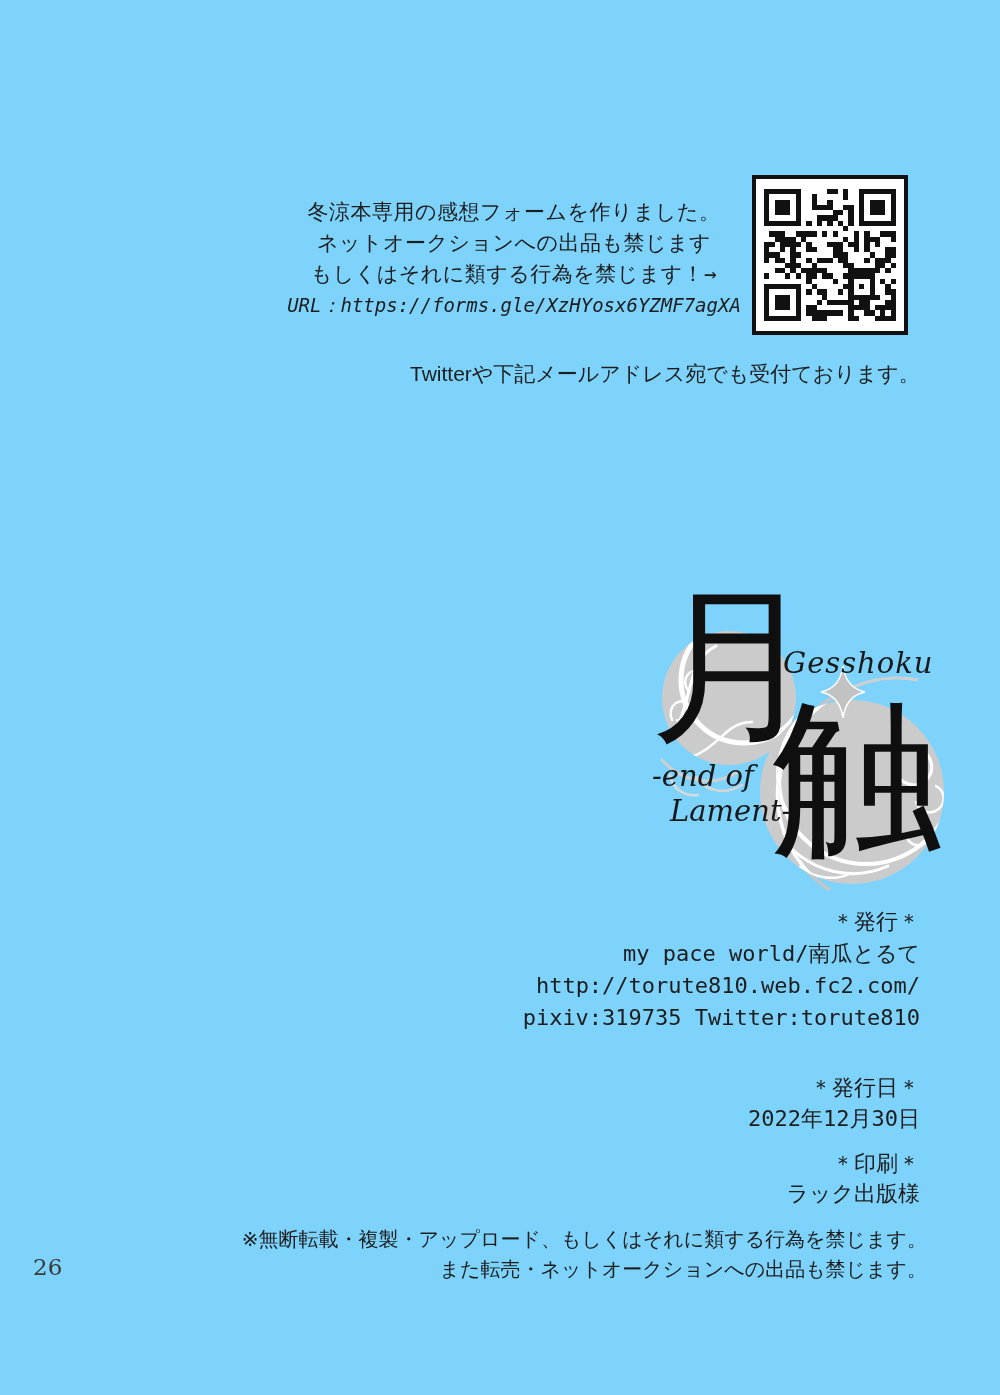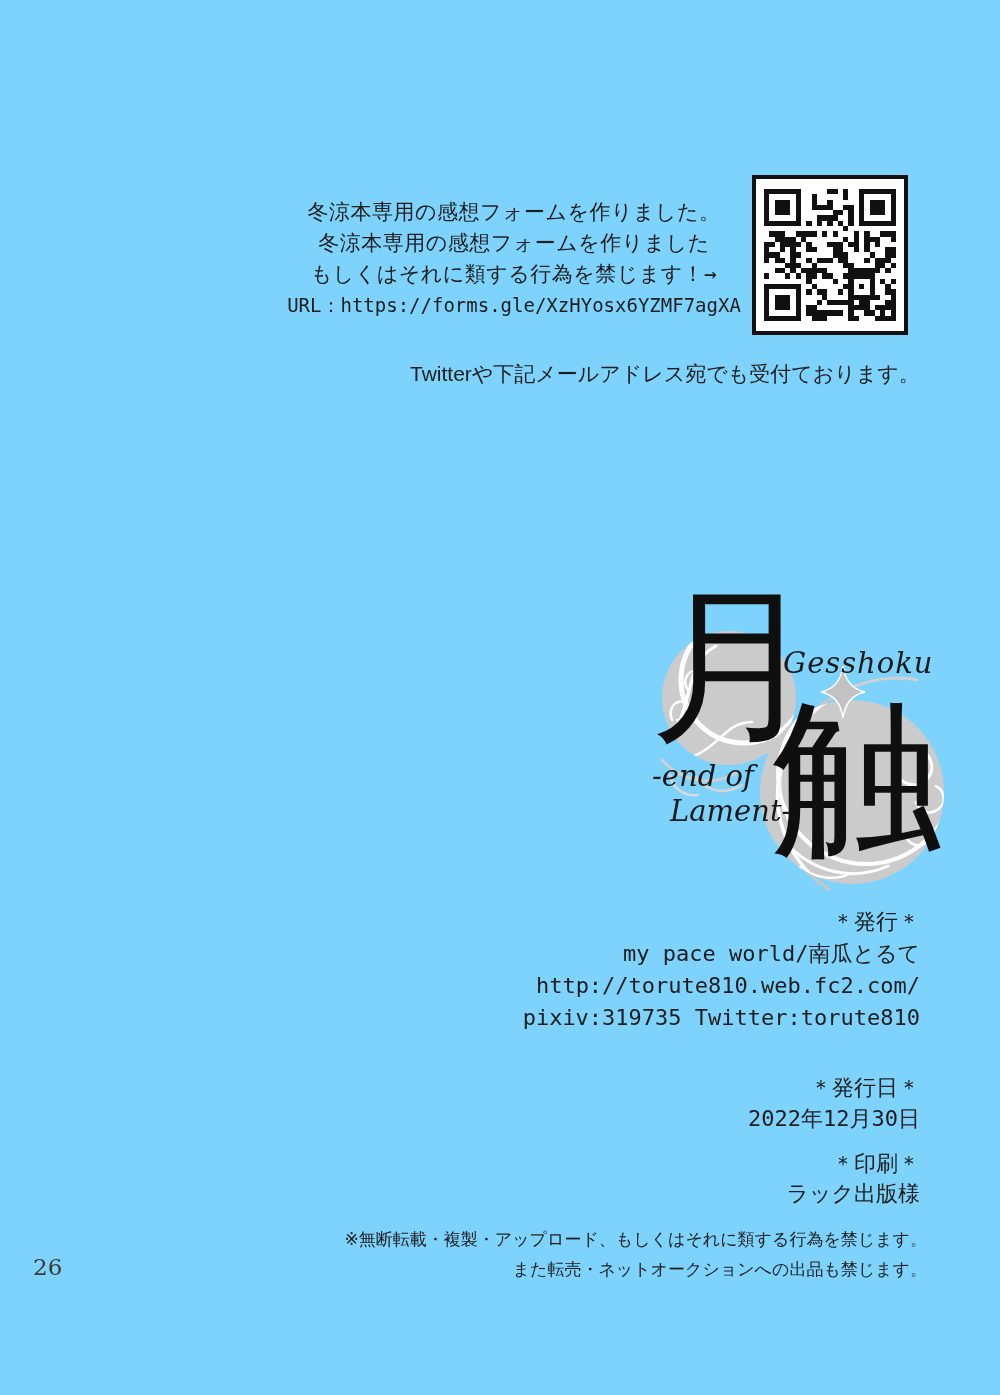--- a/index.html
+++ b/index.html
@@ -17,21 +17,21 @@
 
   
   .feedback-text {
     left: 281px; top: 197px; width: 466px;
     text-align: center;
     font-size: 21px; line-height: 31px;
     font-family: "DejaVu Sans Mono", "DejaVu Sans", sans-serif;
     letter-spacing: 0.5px;
     white-space: nowrap;
   }
-  .feedback-url { font-size: 19px; letter-spacing: 0; }
+  .feedback-url { font-size: 19px; letter-spacing: 0; font-style: italic; }
 
   .qr-frame {
     left: 752px; top: 175px; width: 156px; height: 160px;
     background: #ffffff;
     border: 4px solid #111111;
     box-sizing: border-box;
     display: flex; align-items: center; justify-content: center;
   }
   .qr-frame svg { width: 132px; height: 132px; }
 
@@ -68,39 +68,39 @@
     font-family: "DejaVu Sans Mono", "DejaVu Sans", sans-serif;
     white-space: nowrap;
   }
   .pub-issue { top: 906px;  font-size: 22px; line-height: 32px; }
   .pub-date  { top: 1072px; font-size: 22px; line-height: 31px; }
   .pub-print { top: 1149px; font-size: 22px; line-height: 30px; text-align: right; }
 
   
   .warning {
     right: 73px; top: 1224px; text-align: right;
-    font-size: 17px; line-height: 30px;
+    font-size: 20px; line-height: 30px;
     font-family: "DejaVu Sans Mono", "DejaVu Sans", sans-serif;
     white-space: nowrap;
   }
 
   .page-number {
     left: 33px; top: 1254px;
     font-family: "DejaVu Serif", "Liberation Serif", serif;
     font-size: 23px; color: #3a3a3a;
   }
 </style>
 </head>
 <body>
 
 <div class="page">
 
   <div class="abs feedback-text">
     <div>冬涼本専用の感想フォームを作りました。</div>
-    <div>冬涼本専用の感想フォームを作りました</div>
+    <div>ネットオークションへの出品も禁じます</div>
     <div>もしくはそれに類する行為を禁じます！→</div>
     <div class="feedback-url">URL：https://forms.gle/XzHYosx6YZMF7agXA</div>
   </div>
 
   <div class="abs qr-frame">
     <svg id="qr-svg" viewBox="0 0 25 25" shape-rendering="crispEdges">
         <rect x="0" y="0" width="1" height="1" fill="#111"></rect>
         <rect x="1" y="0" width="1" height="1" fill="#111"></rect>
         <rect x="2" y="0" width="1" height="1" fill="#111"></rect>
         <rect x="3" y="0" width="1" height="1" fill="#111"></rect>

